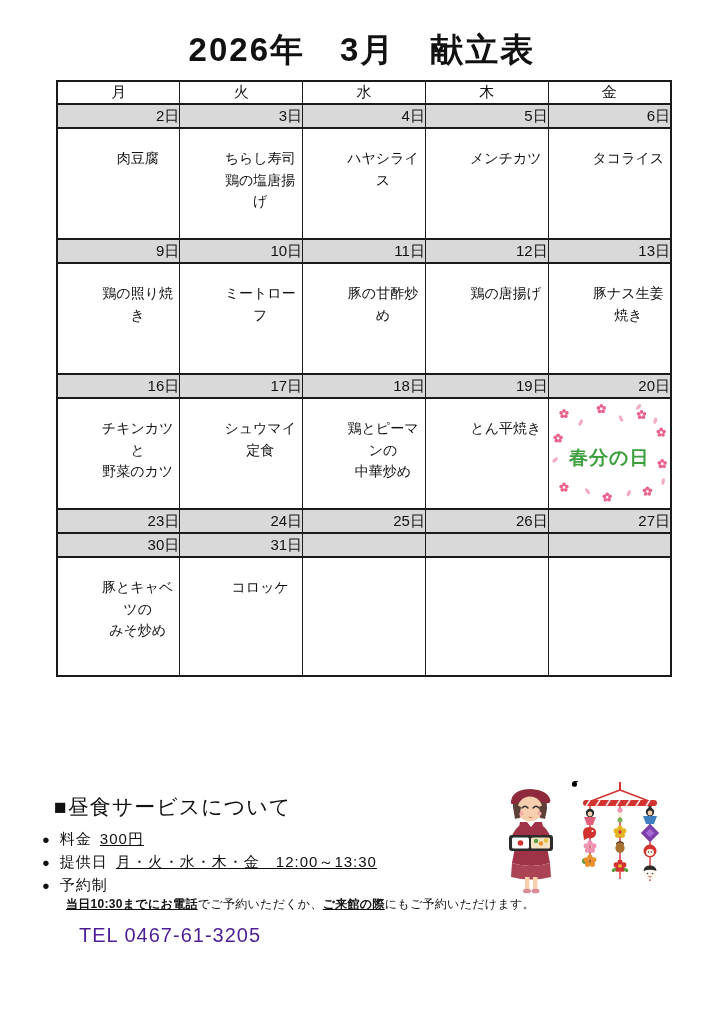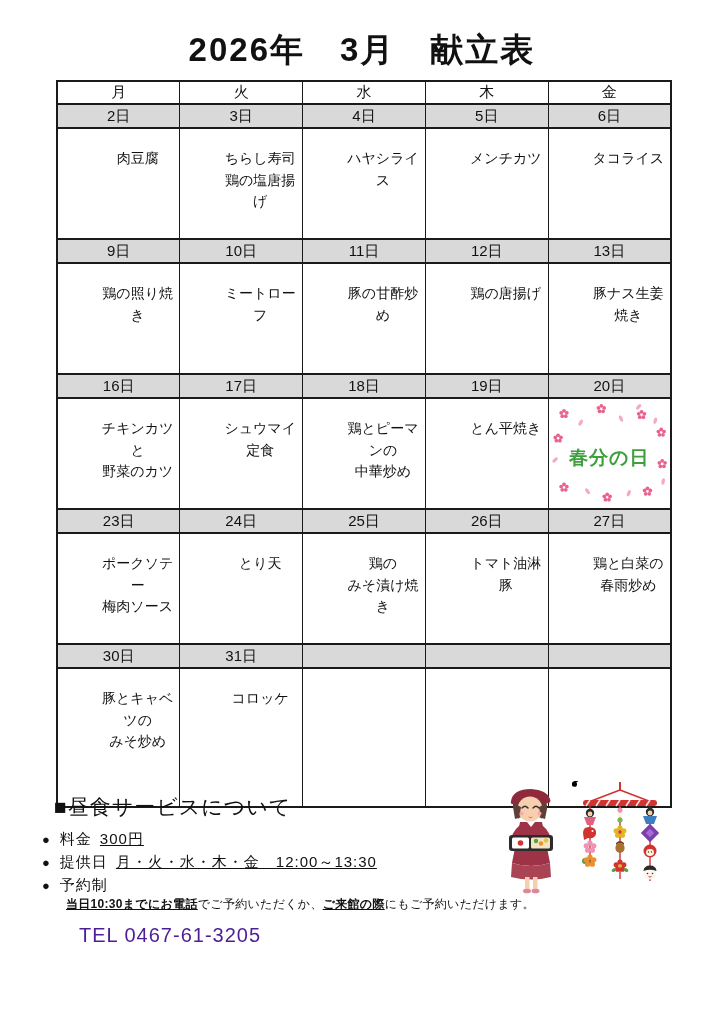--- a/index.html
+++ b/index.html
@@ -7,24 +7,24 @@
         font-family:"Liberation Sans","DejaVu Sans",sans-serif;color:#111;}
   .title{position:absolute;top:28px;left:0;right:0;text-align:center;
          font-size:33px;font-weight:600;letter-spacing:2px;}
   table.cal{position:absolute;left:56px;top:80px;width:616px;border-collapse:collapse;
             table-layout:fixed;}
   table.cal td,table.cal th{border:1px solid #1a1a1a;padding:0;overflow:hidden;}
   table.cal{border:2px solid #1a1a1a;}
   tr.r-head{height:23px;}
   tr.r-head th{font-size:15px;font-weight:normal;text-align:center;background:#fff;}
   tr.r-date{height:24px;}
-  tr.r-date td{background:#d9d9d9;font-size:15px;text-align:center;
+  tr.r-date td{background:#d9d9d9;font-size:15px;text-align:right;
                border-top-width:2px;border-bottom-width:2px;margin-top:20px;}
   tr.r-menu{height:111px;}
-  tr.r-menu-last{height:139px;}
+  tr.r-menu-last{height:119px;}
   tr.r-menu td,tr.r-menu-last td{vertical-align:top;text-align:center;font-size:14px;
         line-height:1.55;padding-top:19px;white-space:pre-line;padding-left:38px;}
   td.holiday{position:relative;padding:0 !important;}
   .holiday-wrap{position:absolute;inset:0;}
   .holiday-wrap svg{position:absolute;inset:0;width:100%;height:100%;}
   .holiday-text{position:absolute;left:0;right:0;top:44px;text-align:center;
         font-size:19px;font-weight:bold;color:#3da03d;letter-spacing:1px;}
   .info-heading{position:absolute;left:54px;top:793px;font-size:21px;letter-spacing:1px;}
   .info-list{position:absolute;left:42px;top:828px;font-size:15px;}
   .info-item{height:23px;display:flex;align-items:center;}
@@ -138,30 +138,20 @@
         </td>
       </tr>
 
       <tr class="r-date">
         <td>23日</td>
         <td>24日</td>
         <td>25日</td>
         <td>26日</td>
         <td>27日</td>
       </tr>
-      <tr class="r-menu">
-        <td>ポークソテー
-梅肉ソース</td>
-        <td>とり天</td>
-        <td>鶏の
-みそ漬け焼き</td>
-        <td>トマト油淋豚</td>
-        <td>鶏と白菜の
-春雨炒め</td>
-      </tr>
 
       <tr class="r-date">
         <td>30日</td>
         <td>31日</td>
         <td></td>
         <td></td>
         <td></td>
       </tr>
       <tr class="r-menu-last">
         <td>豚とキャベツの

